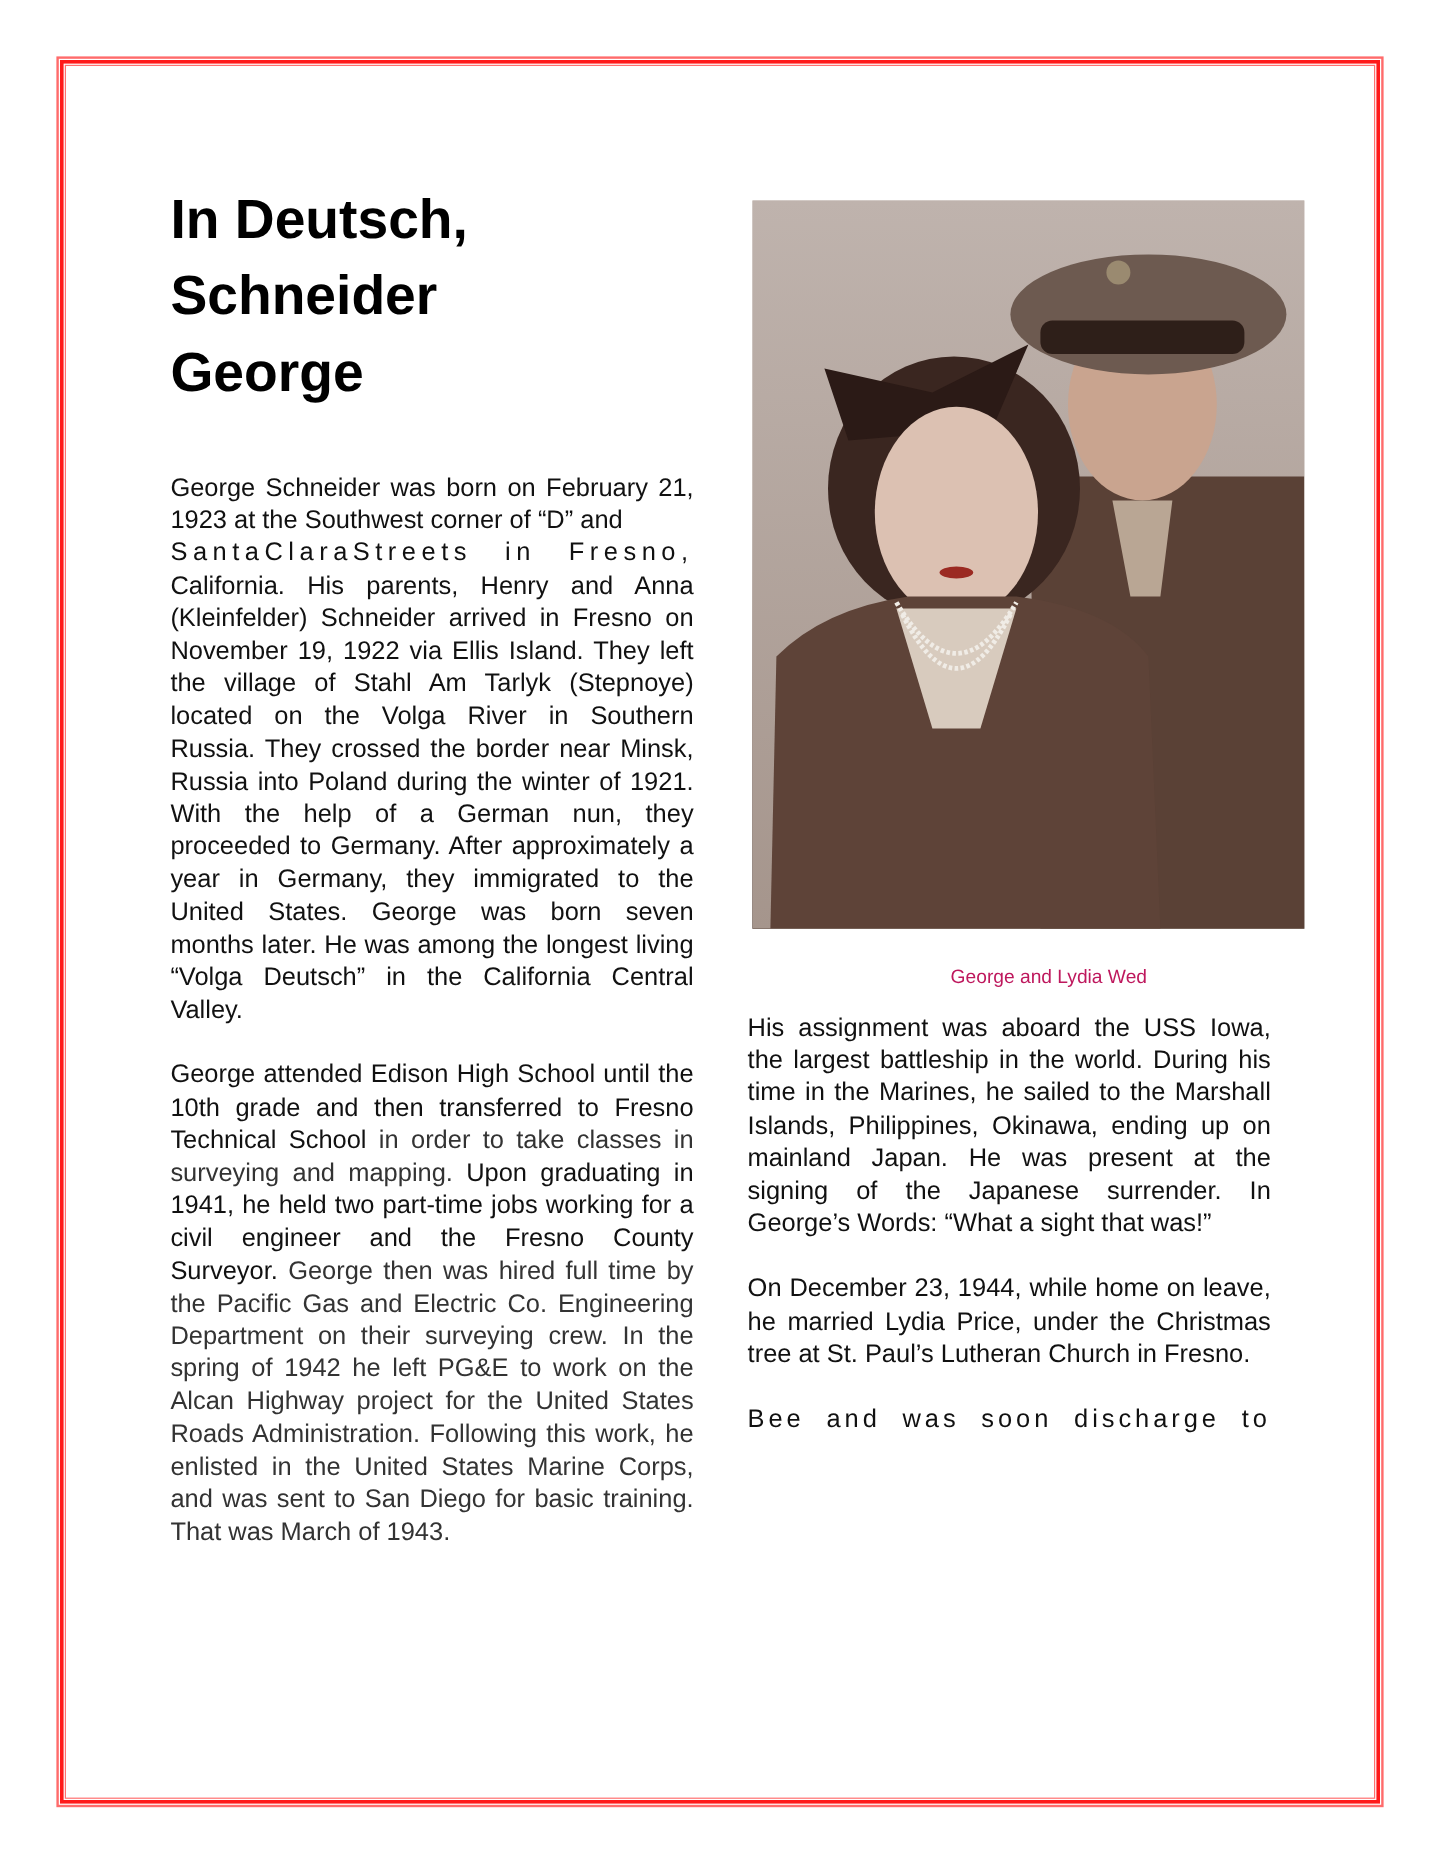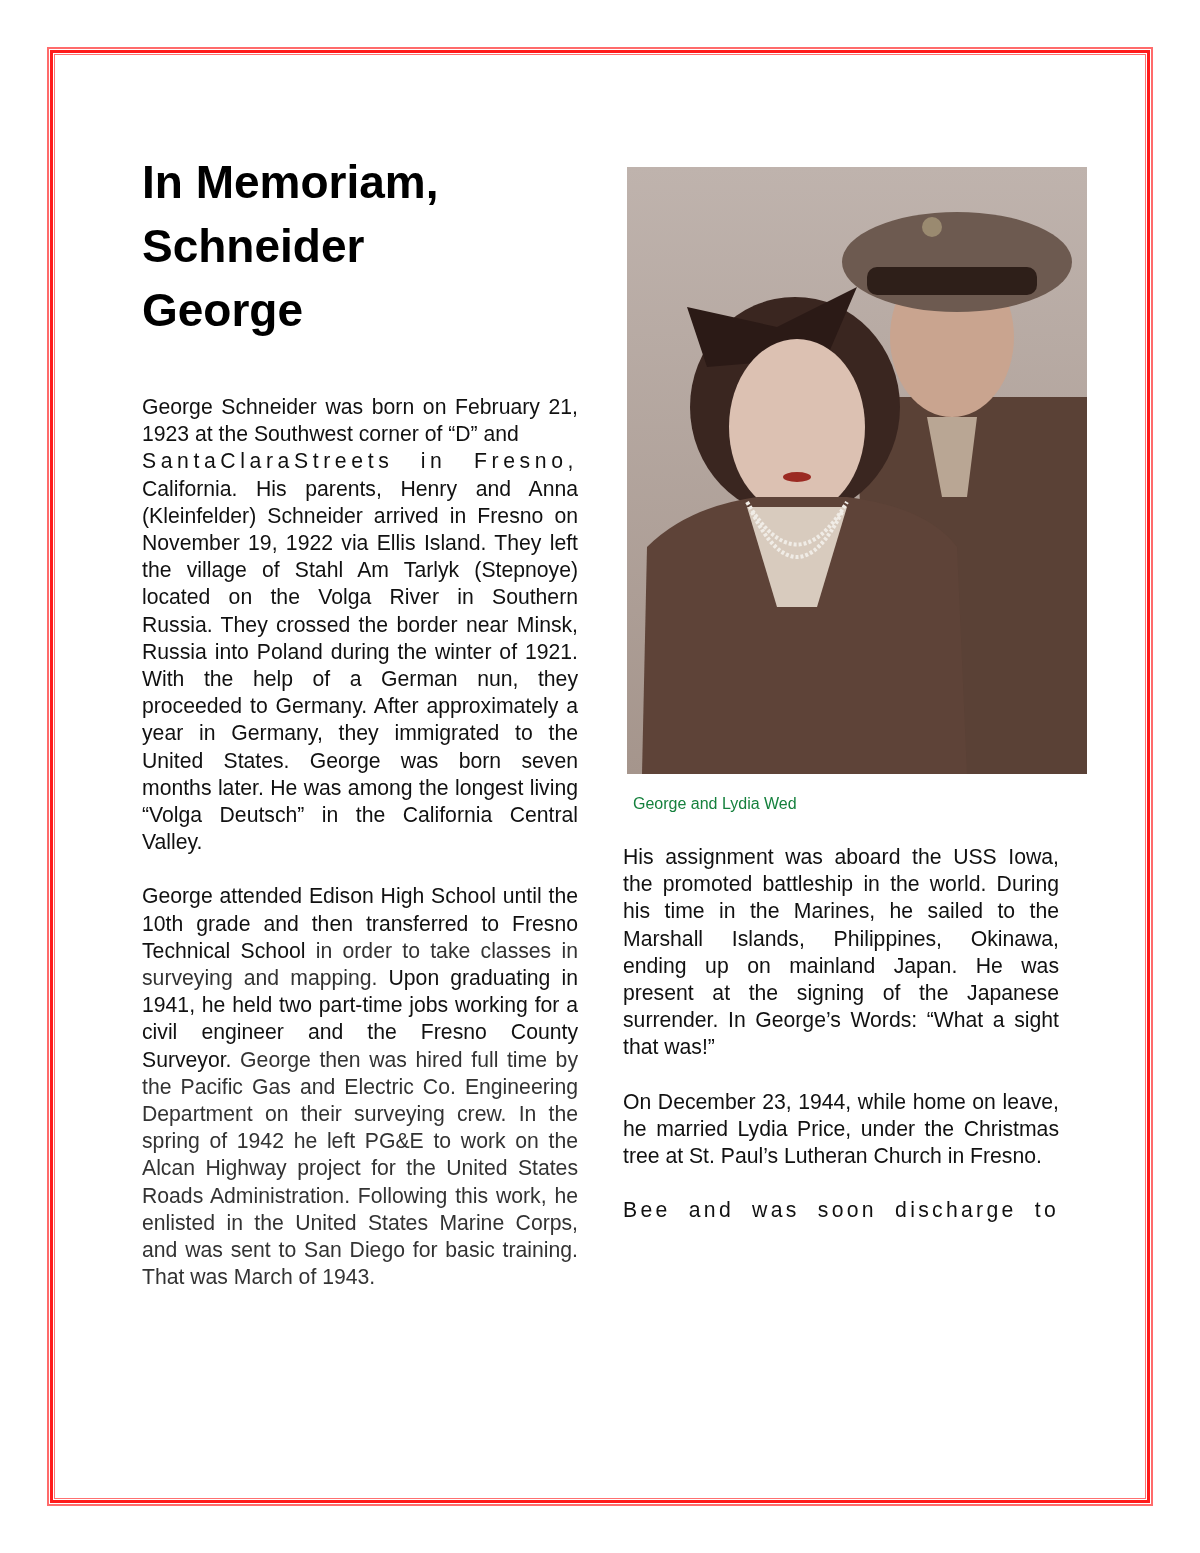--- a/index.html
+++ b/index.html
@@ -14,31 +14,31 @@
   .col { position: absolute; font-size: 21.2px; line-height: 27.2px; text-align: justify; color: #111; }
   .col p { margin: 0 0 27px 0; }
   .col-left { left: 142px; top: 393px; width: 436px; }
   .col-right { left: 623px; top: 843px; width: 436px; }
   .spaced { letter-spacing: 4.6px; word-spacing: 6px; text-align-last: justify; display: block; }
   .spaced2 { letter-spacing: 3.3px; text-align-last: justify; display: block; }
   .gray { color: #333; }
 
   .photo { position: absolute; left: 627px; top: 167px; width: 460px; height: 607px; overflow: hidden; background: linear-gradient(180deg, #b9aca5 0%, #ab9c94 40%, #6d5448 70%, #4a3429 100%); }
   .photo svg { display: block; }
-  .caption { position: absolute; left: 627px; top: 789px; width: 460px; font-size: 16px; color: #15803d; margin: 6px; }
+  .caption { position: absolute; left: 627px; top: 789px; width: 460px; text-align: center; font-size: 16px; color: #be185d; margin: 17px; }
 </style>
 </head>
 <body>
 
 <div class="frame-outer"></div>
 <div class="frame-mid"></div>
 <div class="frame-inner"></div>
 
 <h1 class="title">
-  <span>In Memoriam,</span>
+  <span>In Deutsch,</span>
   <span>Schneider</span>
   <span>George</span>
 </h1>
 
 <div class="col col-left">
   <p>
     <span>George Schneider was born on February 21, 1923 at the Southwest corner of “D” and</span>
     <span class="spaced">SantaClaraStreets in Fresno,</span>
     <span>California.  His parents, Henry and Anna (Kleinfelder) Schneider arrived in Fresno on November 19, 1922 via Ellis Island. They left the village of Stahl Am Tarlyk (Stepnoye) located on the Volga River in Southern Russia.  They crossed the border near Minsk, Russia into Poland during the winter of  1921. With the help of a German nun, they proceeded to</span>
     <span>Germany.  After approximately a year in Germany, they immigrated to the United States.  George was born seven months later.  He was among the longest living “Volga Deutsch” in the California Central Valley.</span>
@@ -78,18 +78,18 @@
 
     <path d="M120 340 L220 340 L190 440 L150 440 Z" fill="#d8cbbe"></path>
 
     <path d="M120 335 Q170 420 220 335" fill="none" stroke="#f0ece6" stroke-width="4" stroke-dasharray="3 2"></path>
     <path d="M125 345 Q170 435 215 345" fill="none" stroke="#f0ece6" stroke-width="4" stroke-dasharray="3 2"></path>
   </svg>
 </div>
 <p class="caption">George and Lydia Wed</p>
 
 <div class="col col-right">
-  <p>His assignment was aboard the USS Iowa, the promoted battleship in the world. During his time in the Marines, he sailed to the Marshall Islands, Philippines, Okinawa, ending up on mainland Japan. He was present at the signing of the Japanese surrender. In George’s Words: “What a sight that was!”</p>
+  <p>His assignment was aboard the USS Iowa, the largest battleship in the world. During his time in the Marines, he sailed to the Marshall Islands, Philippines, Okinawa, ending up on mainland Japan. He was present at the signing of the Japanese surrender. In George’s Words: “What a sight that was!”</p>
   <p>On December 23, 1944, while home on leave, he married Lydia Price, under the Christmas tree at St. Paul’s Lutheran Church in Fresno.</p>
   <p>
     <span class="spaced2">Bee and was soon discharge to</span>
   </p>
 </div>
 
 </body></html>

